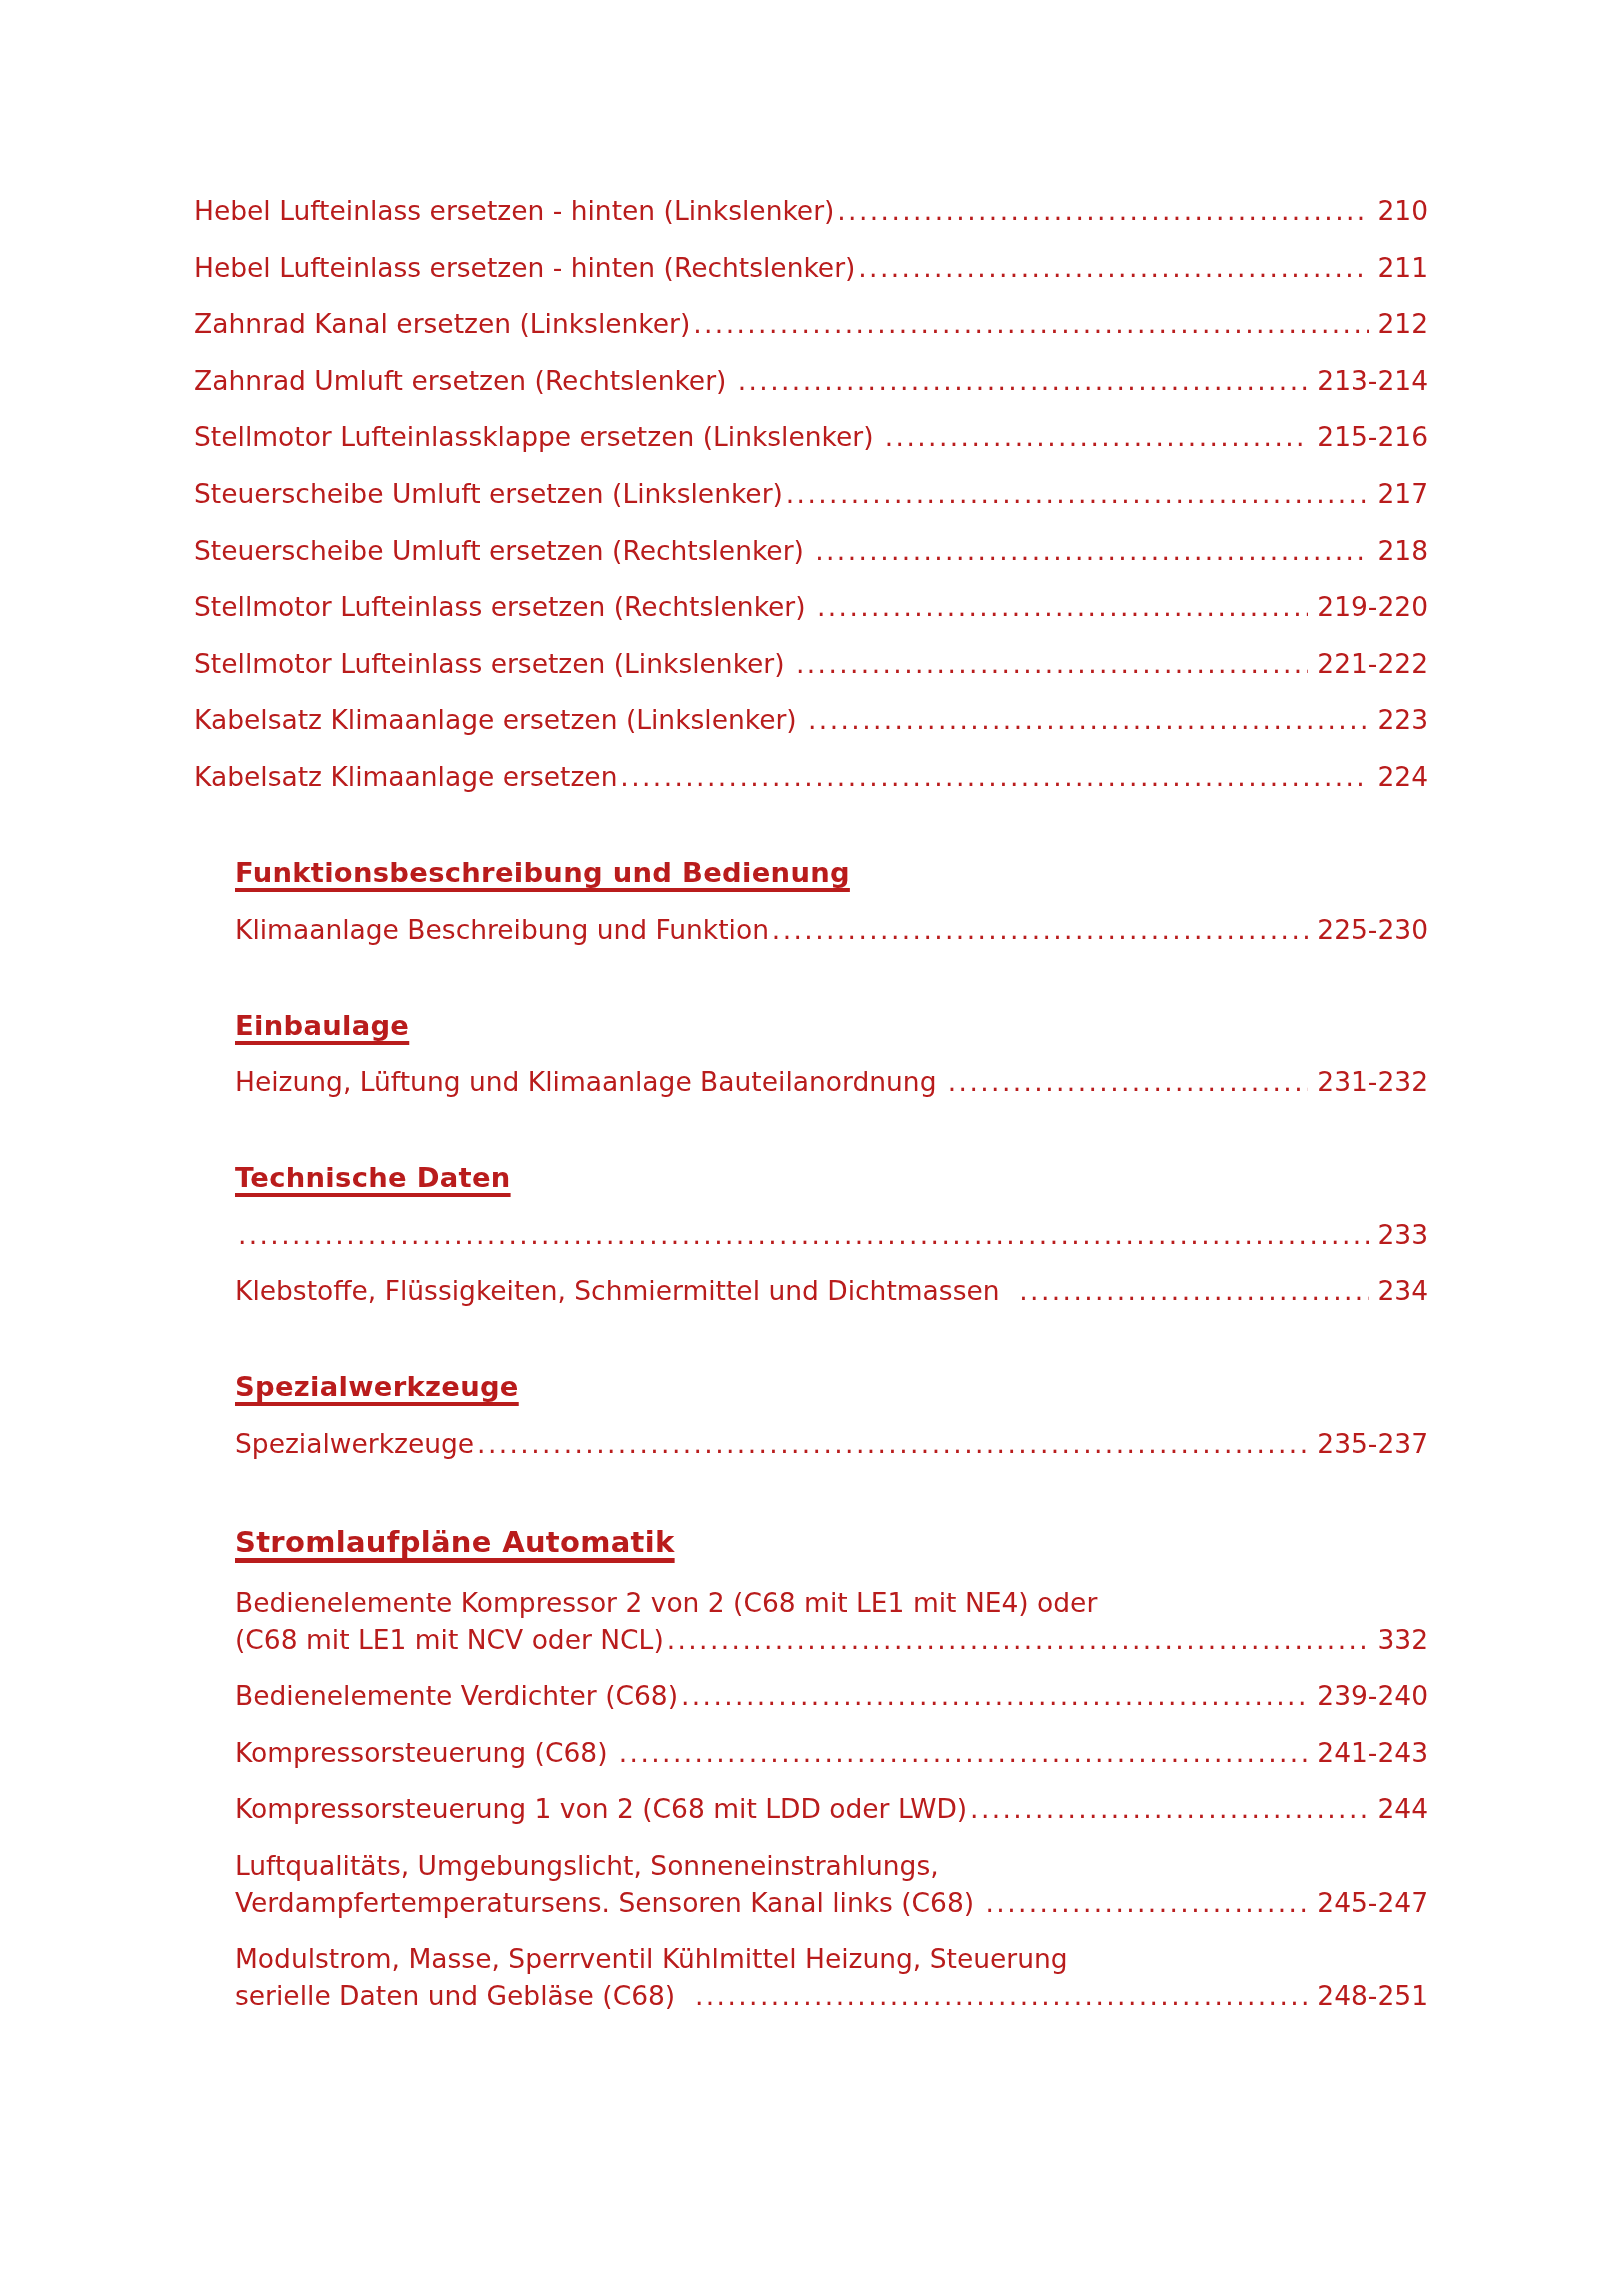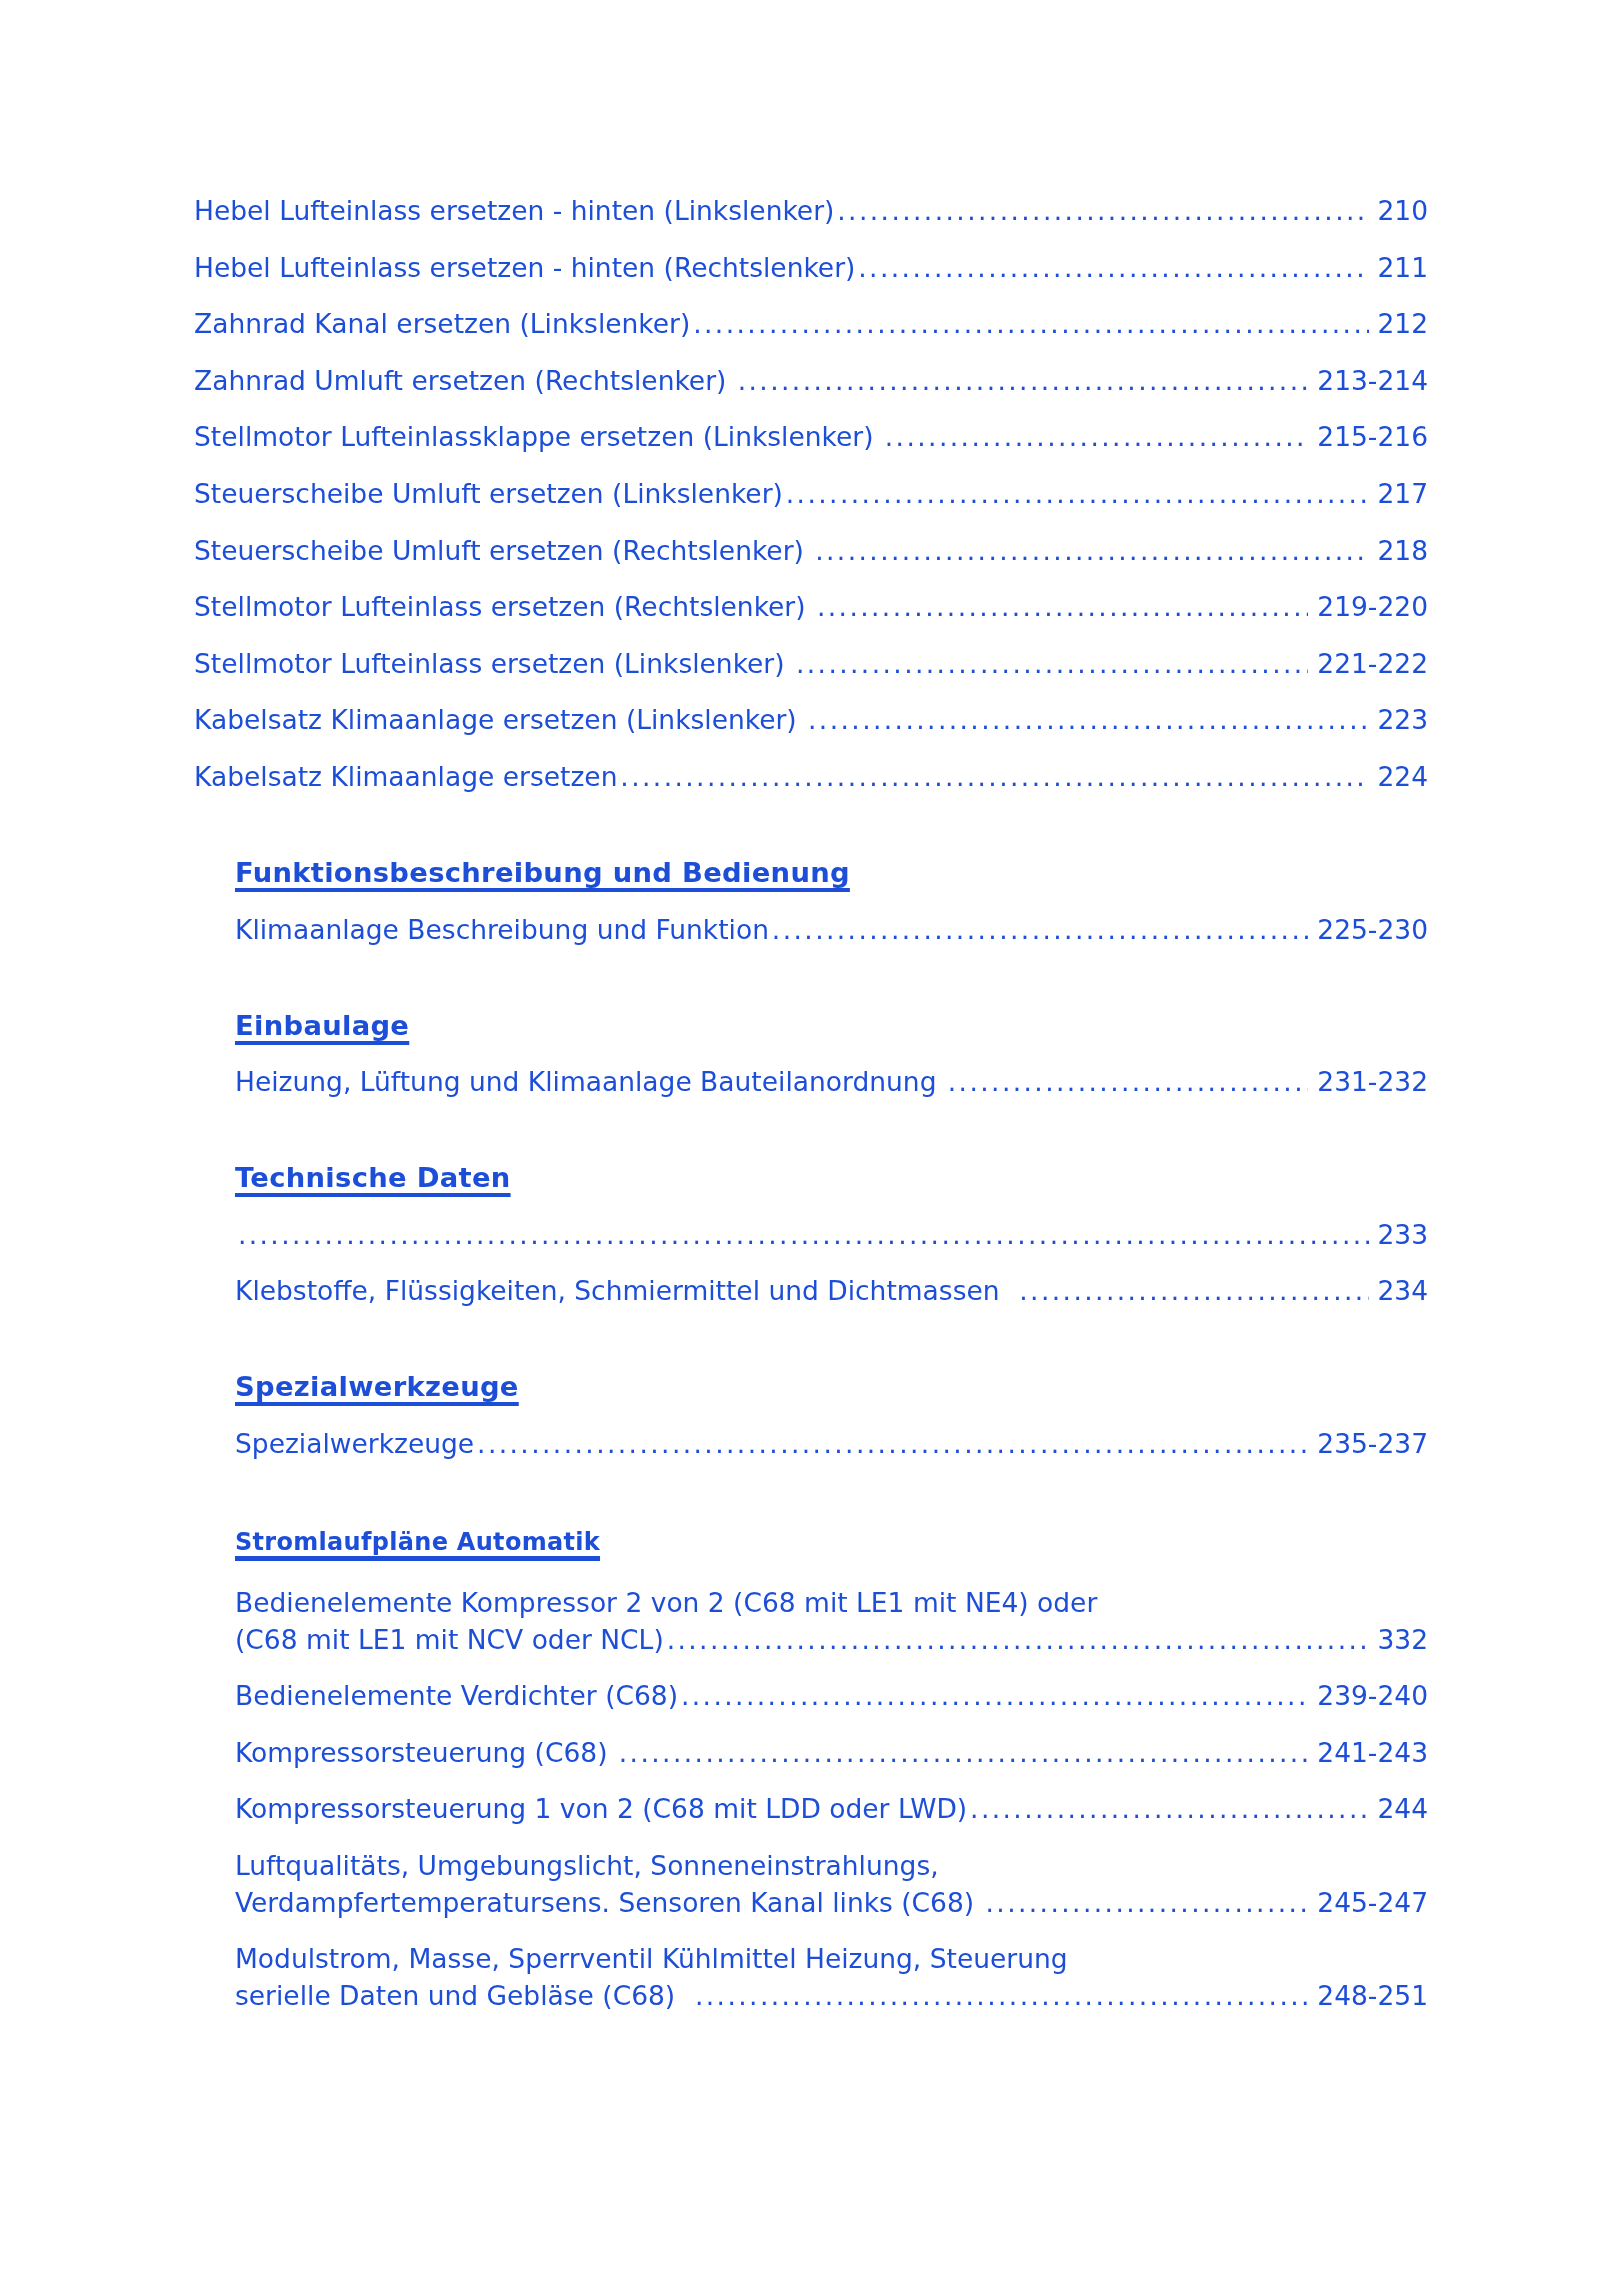--- a/index.html
+++ b/index.html
@@ -5,21 +5,21 @@
   html, body {
     margin: 0;
     padding: 0;
     background: #e8e8e8;
   }
   .page {
     position: relative;
     width: 1621px;
     height: 2293px;
     background: #ffffff;
-    color: #1d4ed8;
+    color: #b91c1c;
     font-family: "DejaVu Sans", "Liberation Sans", sans-serif;
     font-size: 26.5px;
     overflow: hidden;
   }
   .content {
     position: absolute;
     left: 194px;
     top: 192px;
     width: 1234px;
   }
@@ -57,21 +57,21 @@
     font-size: 27.4px;
     line-height: 37px;
     font-weight: bold;
     text-decoration: underline;
     text-decoration-thickness: 3.9px;
     text-underline-offset: 5.9px;
     text-decoration-skip-ink: none;
     letter-spacing: 0.3px;
   }
   .sec.large .heading {
-    font-size: 24px;
+    font-size: 29px;
     line-height: 43px;
     text-decoration-thickness: 4.9px;
   }
 </style>
 </head>
 <body>
 
 <main class="page">
   <div class="content" id="toc-root">
       <div class="entry">

